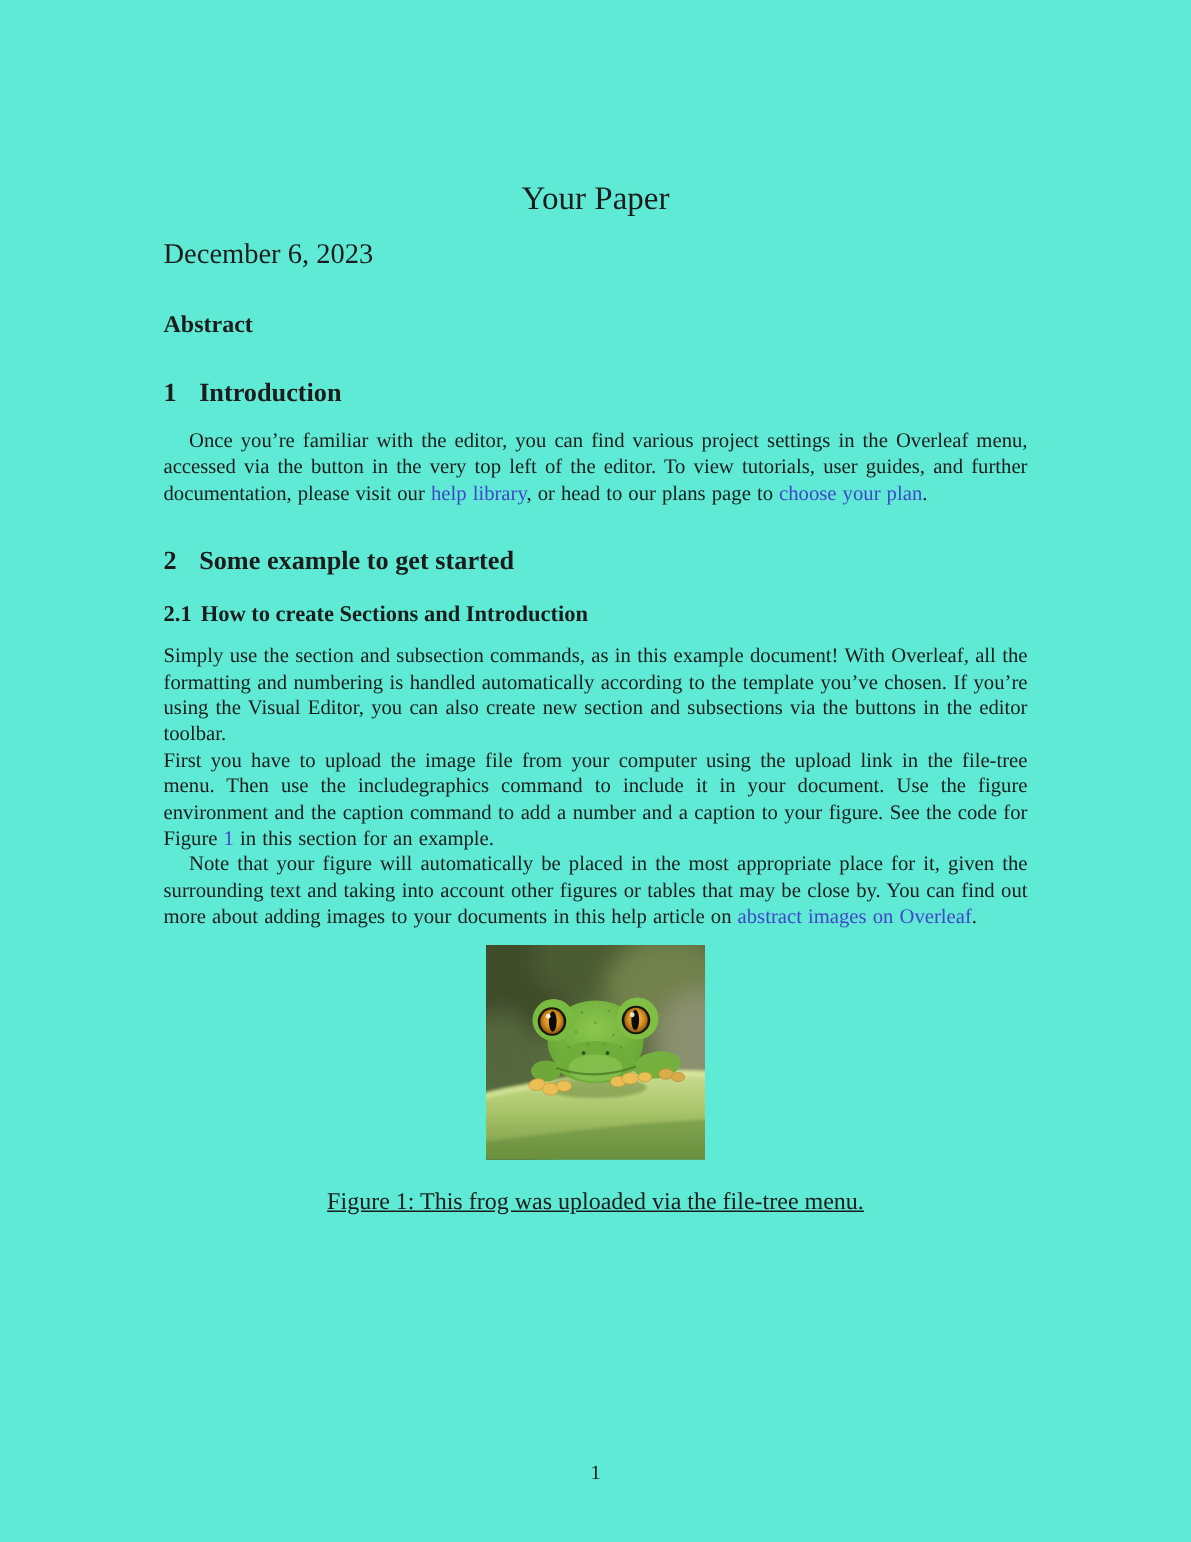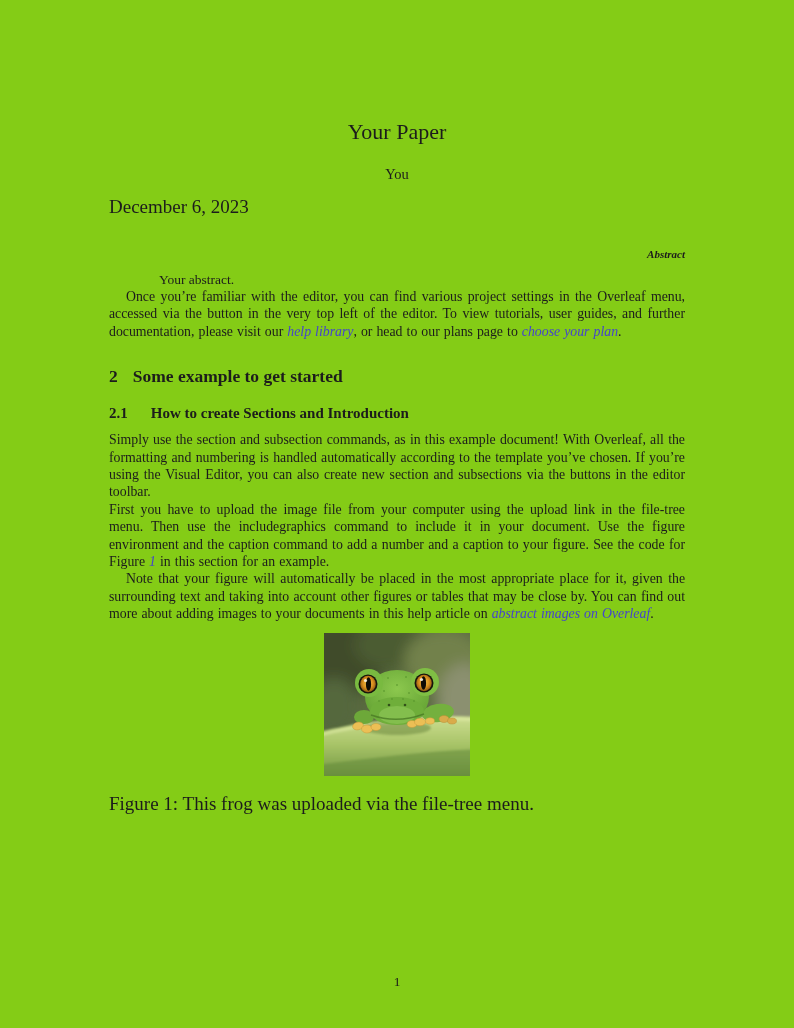--- a/index.html
+++ b/index.html
@@ -1,91 +1,92 @@
 <!DOCTYPE html>
 <html><head>
 <meta charset="utf-8">
 <style>
   html,body{margin:0;padding:0;background:#ffffff;}
   .page{
     position:relative;
     width:794px;height:1028px;
-    background:#84cc16;
+    background:#5eead4;
     font-family:"Liberation Serif", serif;
     color:#1c1c1c;
     overflow:hidden;
     margin:0 auto;
   }
   .content{position:absolute;left:109px;top:0;width:576px;}
   .doc-title{
     margin-top:118px;
     text-align:center;
     font-size:22px;line-height:28px;
     font-weight:400;
   }
   .doc-author{margin-top:19px;text-align:center;font-size:14.5px;line-height:18px;}
   .doc-date{margin-top:15px;text-align:left;font-size:19px;line-height:18px;}
   .abstract-heading{
-    margin-top:30px;text-align:right;
-    font-size:11px;font-weight:700;line-height:16px;font-style:italic;
+    margin-top:30px;text-align:left;
+    font-size:16px;font-weight:700;line-height:16px;
   }
   .abstract-body{
     margin-top:9px;margin-left:50px;margin-right:50px;
     font-size:13.5px;line-height:17px;
   }
   .sec-heading{
     margin-top:26px;margin-bottom:13px;
     font-size:17.5px;font-weight:700;line-height:21px;
   }
   .sec-heading .sec-num{display:inline-block;margin-right:15px;}
   .subsec-heading{
     margin-top:17px;margin-bottom:9px;
     font-size:15px;font-weight:700;line-height:18px;
   }
-  .subsec-heading .sec-num{display:inline-block;margin-right:23px;}
+  .subsec-heading .sec-num{display:inline-block;margin-right:6px;}
   p.body-par{
     margin:0;
     font-size:13.8px;line-height:17.4px;
     text-align:justify;
     word-spacing:0.6px;
   }
   p.body-par.indent{text-indent:17px;}
-  a.doclink{color:#4545cc;text-decoration:none;cursor:pointer;font-style:italic;}
+  a.doclink{color:#4545cc;text-decoration:none;cursor:pointer;}
   .figure-block{margin-top:10px;text-align:center;}
   .figure-img{
     display:inline-block;
     width:146px;height:143px;
     line-height:0;
   }
   .figure-caption{
     margin-top:15px;
-    text-align:left;
-    font-size:19px;line-height:17px;
+    text-align:center;
+    font-size:16px;line-height:17px;text-decoration:underline;
   }
   .page-number{
     position:absolute;
     left:0;right:0;top:974px;
     text-align:center;
     font-size:13.5px;
     color:#1c1c1c;
   }
 </style>
 </head>
 <body>
 
 <div class="page">
   <div class="content">
 
     <div class="doc-title">Your Paper</div>
-    <div class="doc-author">You</div>
     <div class="doc-date">December 6, 2023</div>
 
     <div class="abstract-heading">Abstract</div>
-    <div class="abstract-body">Your abstract.</div>
 
+    <div class="sec-heading">
+      <span class="sec-num">1</span><span>Introduction</span>
+    </div>
 
     <p class="body-par indent"><span>Once you’re familiar with the editor, you can find various project settings in the Overleaf menu, accessed via the button in the very top left of the editor. To view tutorials, user guides, and further documentation, please visit our </span><a class="doclink">help library</a><span>, or head to our plans page to </span><a class="doclink">choose your plan</a><span>.</span></p>
 
     <div class="sec-heading">
       <span class="sec-num">2</span><span>Some example to get started</span>
     </div>
 
     <div class="subsec-heading">
       <span class="sec-num">2.1</span><span>How to create Sections and Introduction</span>
     </div>

